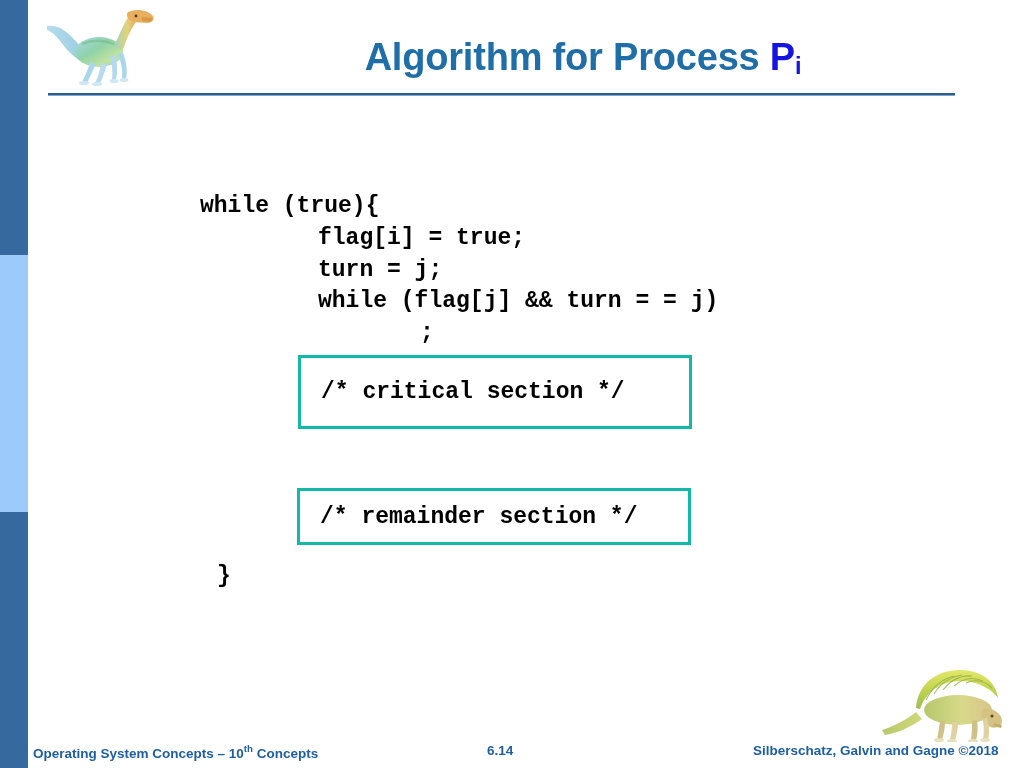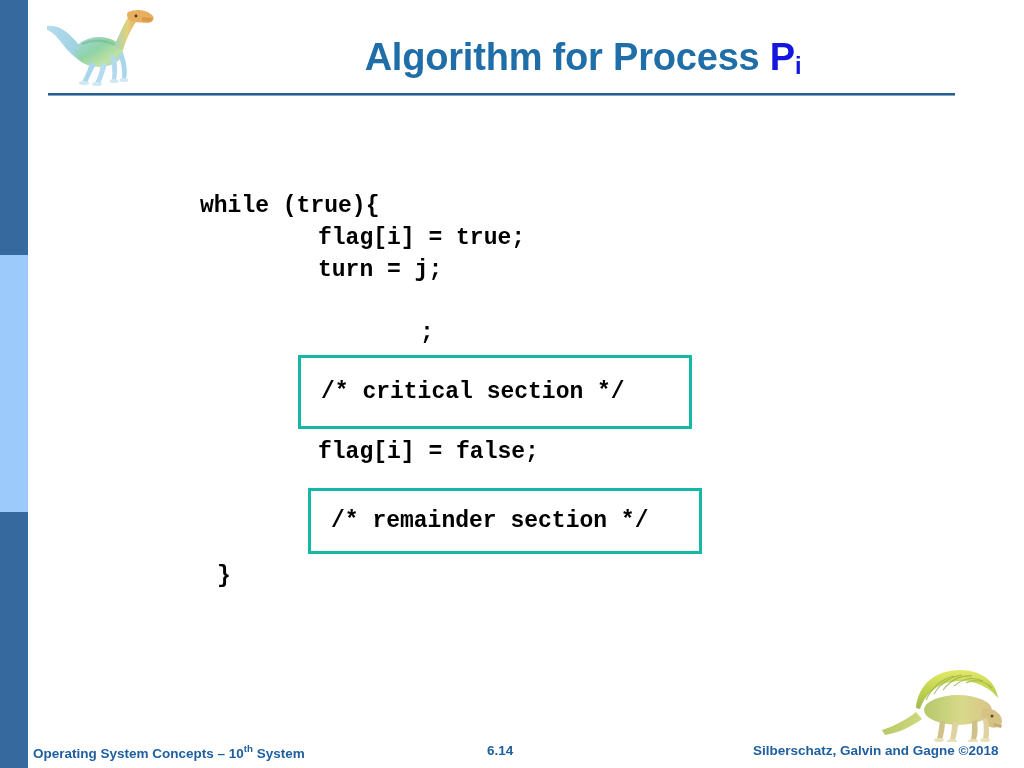--- a/index.html
+++ b/index.html
@@ -113,21 +113,21 @@
   }
   .section-box .box-text {
     white-space: pre;
     padding-left: 20px;
     font-family: "Liberation Mono", "DejaVu Sans Mono", monospace;
     font-weight: bold;
     font-size: 23px;
     color: #000000;
   }
   .box-critical  { left: 298px; top: 355px; width: 394px; height: 74px; }
-  .box-remainder { left: 308px; top: 488px; width: 394px; height: 66px; }
+  .box-remainder { left: 297px; top: 488px; width: 394px; height: 57px; }
 
   
   .dino-bottom {
     position: absolute;
     left: 880px;
     top: 664px;
     width: 130px;
     height: 78px;
   }
 
@@ -210,27 +210,27 @@
   </div>
 
   <div class="title-rule"></div>
 </div>
 
 <div class="code-area">
 
   <div class="code-line ln-while-true">while (true){</div>
   <div class="code-line ln-flag-true">flag[i] = true;</div>
   <div class="code-line ln-turn-j">turn = j;</div>
+  <div class="code-line ln-while-flagj">while (flag[j] &amp;&amp; turn = = j)</div>
   <div class="code-line ln-semicolon">;</div>
 
   <div class="section-box box-critical">
     <span class="box-text">/* critical section */</span>
   </div>
 
-  <div class="code-line ln-flag-false">flag[i] = false;</div>
 
   <div class="section-box box-remainder">
     <span class="box-text">/* remainder section */</span>
   </div>
 
   <div class="code-line ln-close-brace">}</div>
 </div>
 
 <svg class="dino-bottom" viewBox="0 0 130 78">
   <defs>
@@ -273,16 +273,16 @@
   <path d="M92 57 C 92 64, 92 70, 91 76 L 96 76 C 98 70, 98 63, 97 56 Z" fill="#cfc187"></path>
   <path d="M103 55 C 104 62, 104 69, 103 76 L 108 76 C 110 69, 109 61, 107 54 Z" fill="#ddd2a0"></path>
 
   <ellipse cx="59" cy="76" rx="5" ry="2" fill="#e8e0bb"></ellipse>
   <ellipse cx="72" cy="77" rx="5" ry="2" fill="#e8e0bb"></ellipse>
   <ellipse cx="93" cy="77" rx="5" ry="2" fill="#e8e0bb"></ellipse>
   <ellipse cx="105" cy="76" rx="5" ry="2" fill="#e8e0bb"></ellipse>
 </svg>
 
 <div class="footer">
-  <div class="footer-text footer-left"><span>Operating System Concepts – 10</span><sup>th</sup><span> System</span></div>
+  <div class="footer-text footer-left"><span>Operating System Concepts – 10</span><sup>th</sup><span> Concepts</span></div>
   <div class="footer-text footer-center">6.14</div>
   <div class="footer-text footer-right">Silberschatz, Galvin and Gagne ©2018</div>
 </div>
 
 </body></html>

